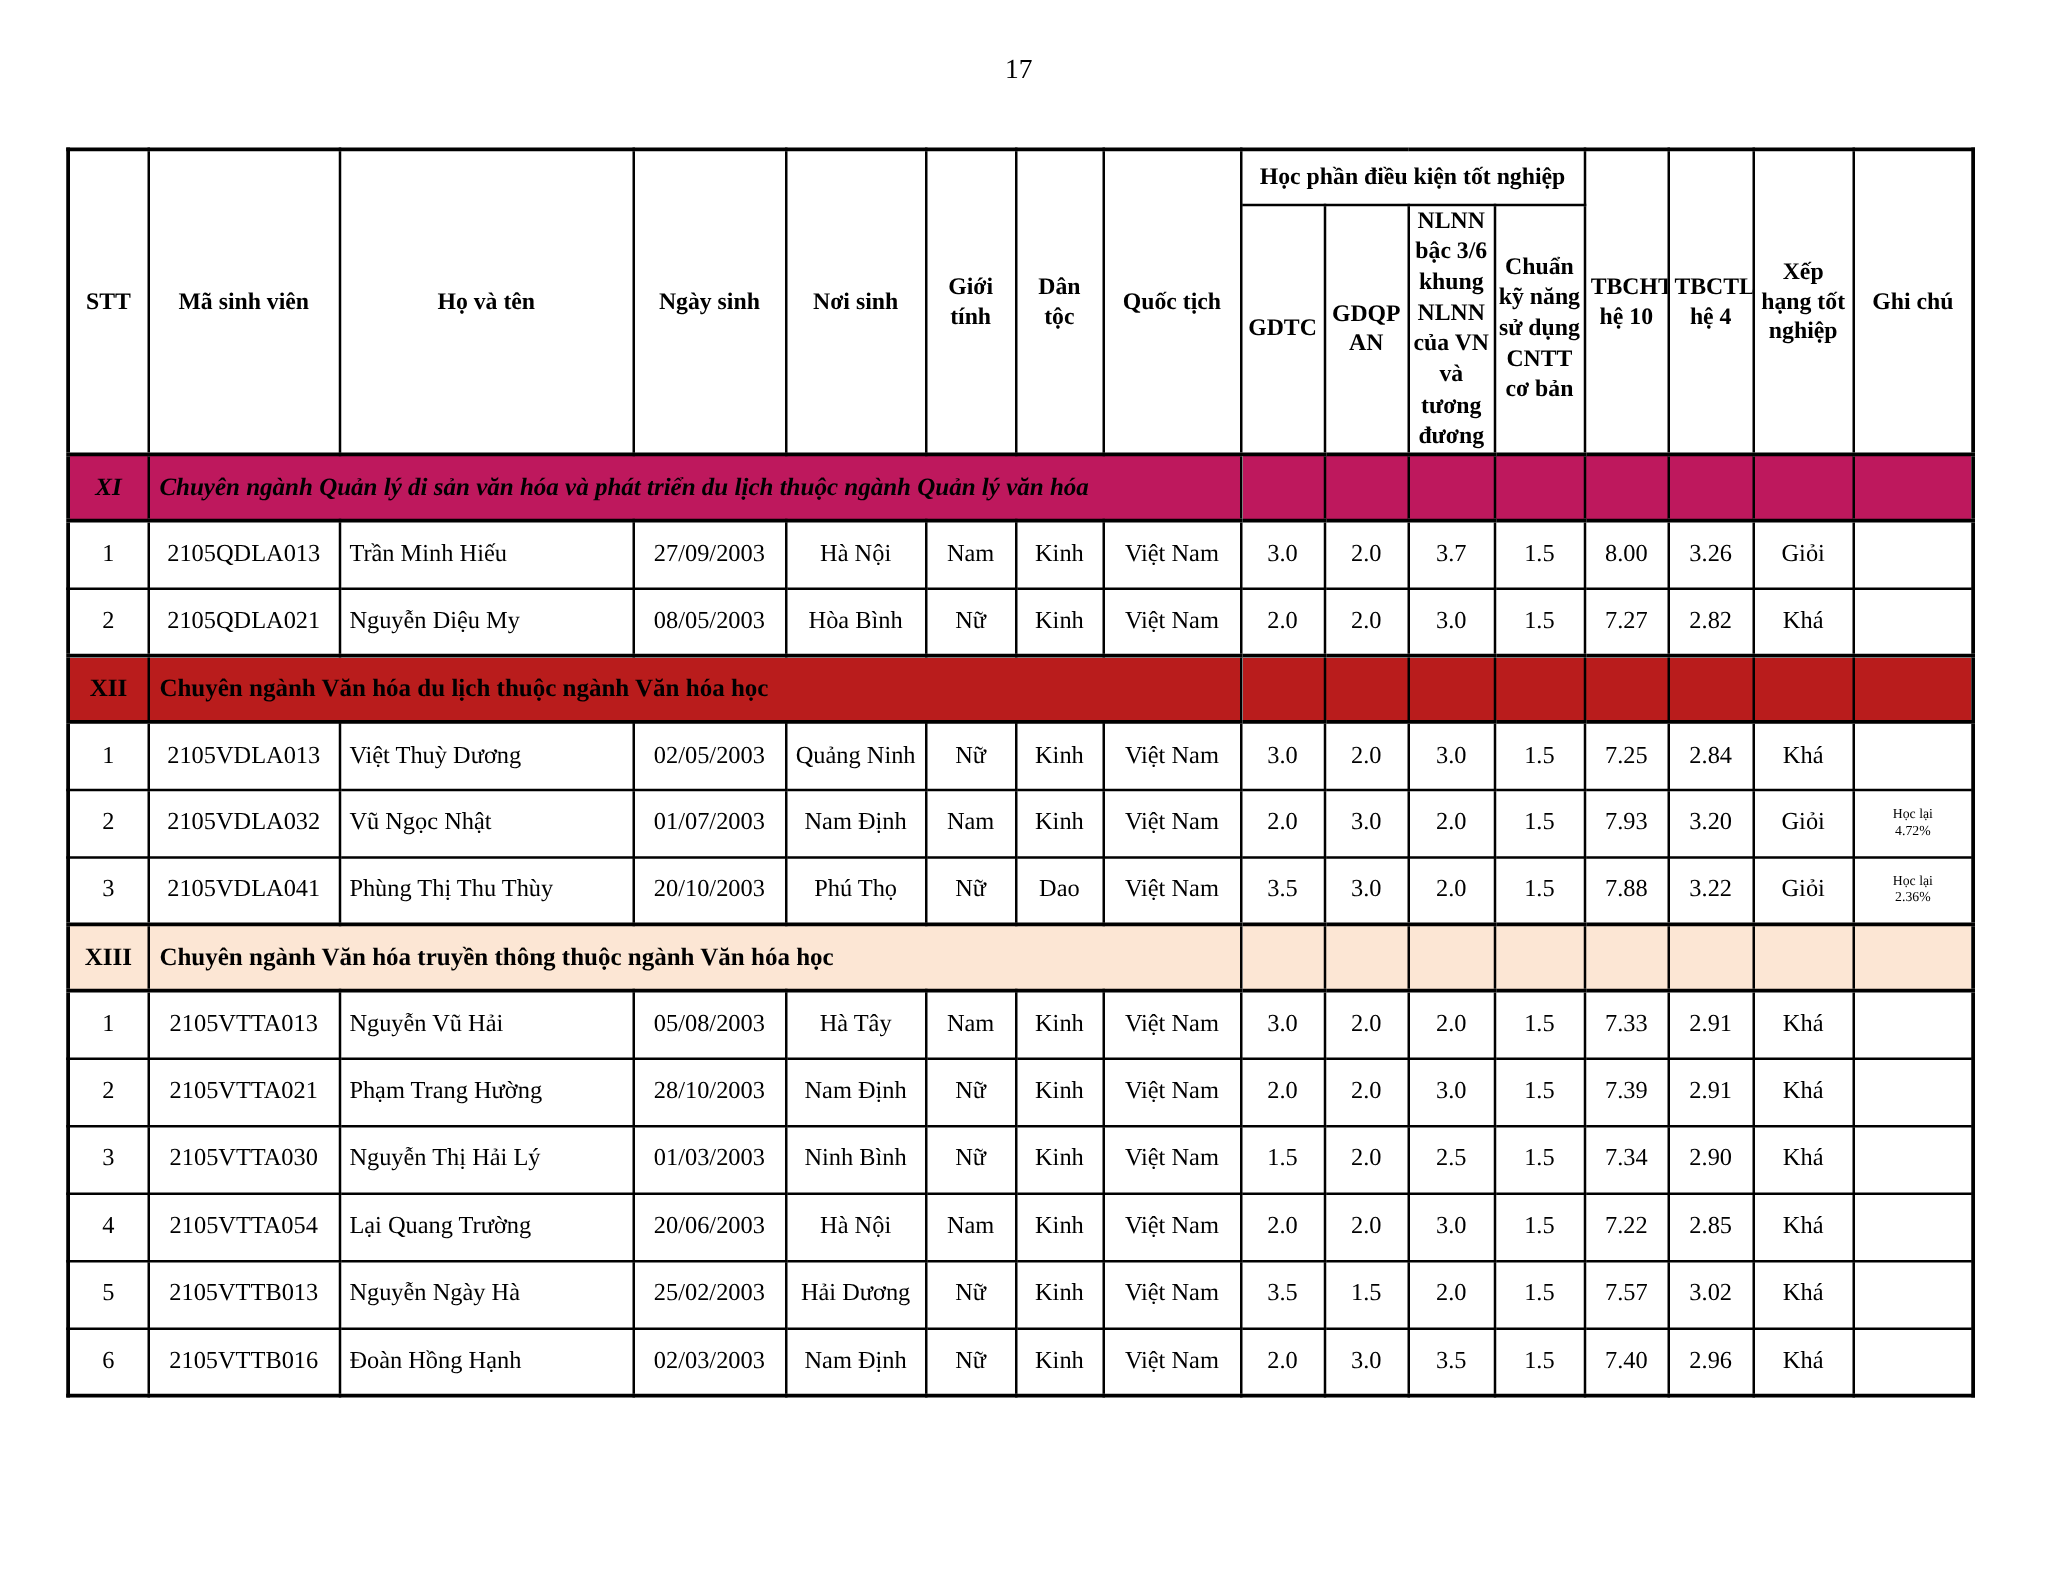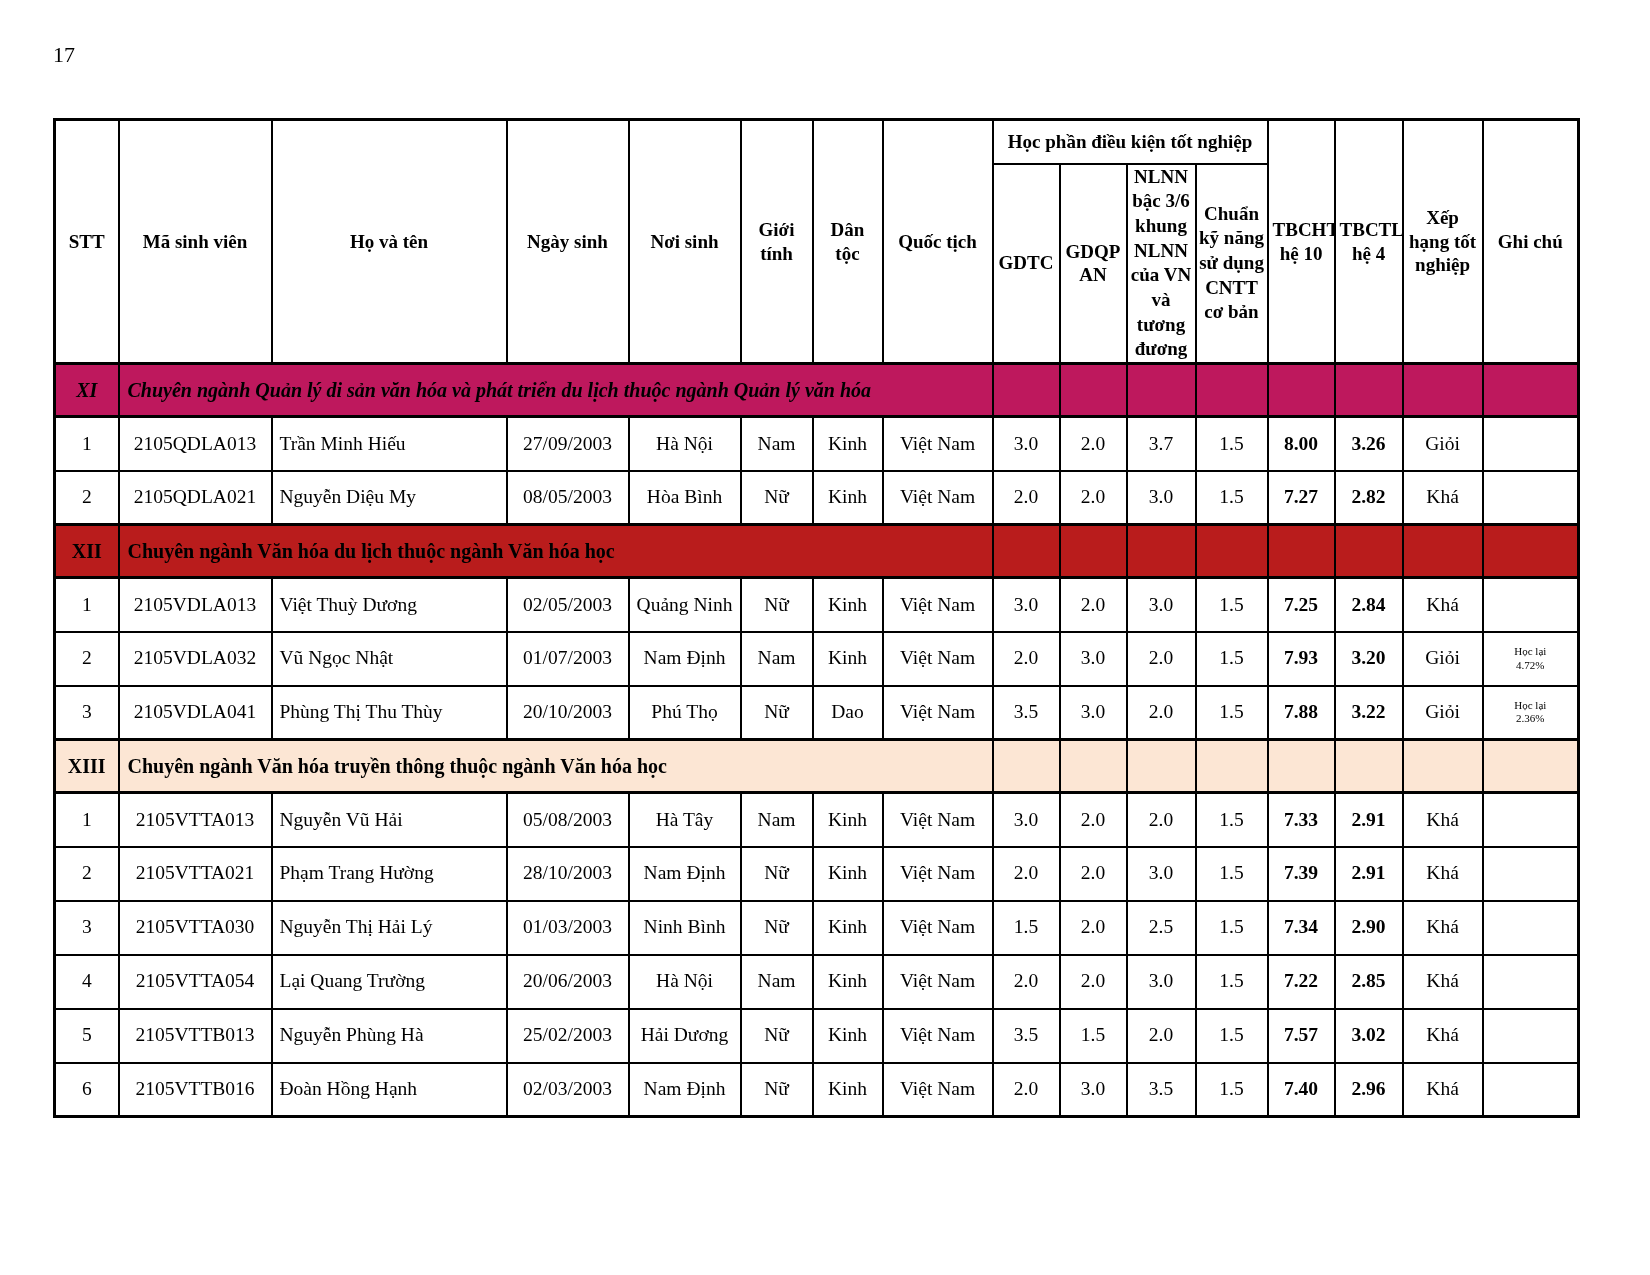--- a/index.html
+++ b/index.html
@@ -5,21 +5,21 @@
   html,body{margin:0;padding:0;background:#ffffff;}
   .page{
     position:relative;
     width:1650px;height:1275px;
     background:#ffffff;
     font-family:"Liberation Serif","DejaVu Serif",serif;
     color:#000;
   }
   .page-number{
     position:absolute;top:42px;left:53px;width:1524px;
-    font-size:22px;
+    text-align:center;font-size:22px;
   }
   table.grad{
     position:absolute;top:118px;left:53px;
     width:1524px;
     border-collapse:collapse;table-layout:fixed;
     border:3px solid #000;
   }
   .grad th,.grad td{
     border:2px solid #000;
     text-align:center;vertical-align:middle;
@@ -33,21 +33,21 @@
   .grad thead tr.hrow2{height:178px;}
   .grad thead tr:last-child th{border-bottom:3px solid #000;}
   th.h-small{font-size:15.5px;line-height:1.3;padding:0 2px;}
   th.h-xep{font-size:21px;}
   tbody tr{height:54px;}
   tr.section-row{height:53px;}
   tr.section-row td{border-top-width:3px;border-bottom-width:3px;}
   td.section-numeral{font-weight:bold;font-size:20px;}
   td.section-title{text-align:left;font-weight:bold;font-size:20px;padding-left:8px;}
   td.c-hoten{text-align:left;padding-left:7px;}
-  td.c-bold{font-weight:bold;}
+  td.c-bold{font-weight:normal;}
   td.c-ghichu{font-size:11px;line-height:1.25;white-space:pre-line;}
 </style>
 </head>
 <body>
 
 <div class="page">
   <div class="page-number">17</div>
 
   <table class="grad">
     <colgroup>
@@ -288,21 +288,21 @@
           <td>3.0</td>
           <td>1.5</td>
           <td class="c-bold">7.22</td>
           <td class="c-bold">2.85</td>
           <td>Khá</td>
           <td class="c-ghichu"></td>
         </tr>
         <tr>
           <td>5</td>
           <td>2105VTTB013</td>
-          <td class="c-hoten">Nguyễn Phùng Hà</td>
+          <td class="c-hoten">Nguyễn Ngày Hà</td>
           <td>25/02/2003</td>
           <td>Hải Dương</td>
           <td>Nữ</td>
           <td>Kinh</td>
           <td>Việt Nam</td>
           <td>3.5</td>
           <td>1.5</td>
           <td>2.0</td>
           <td>1.5</td>
           <td class="c-bold">7.57</td>

